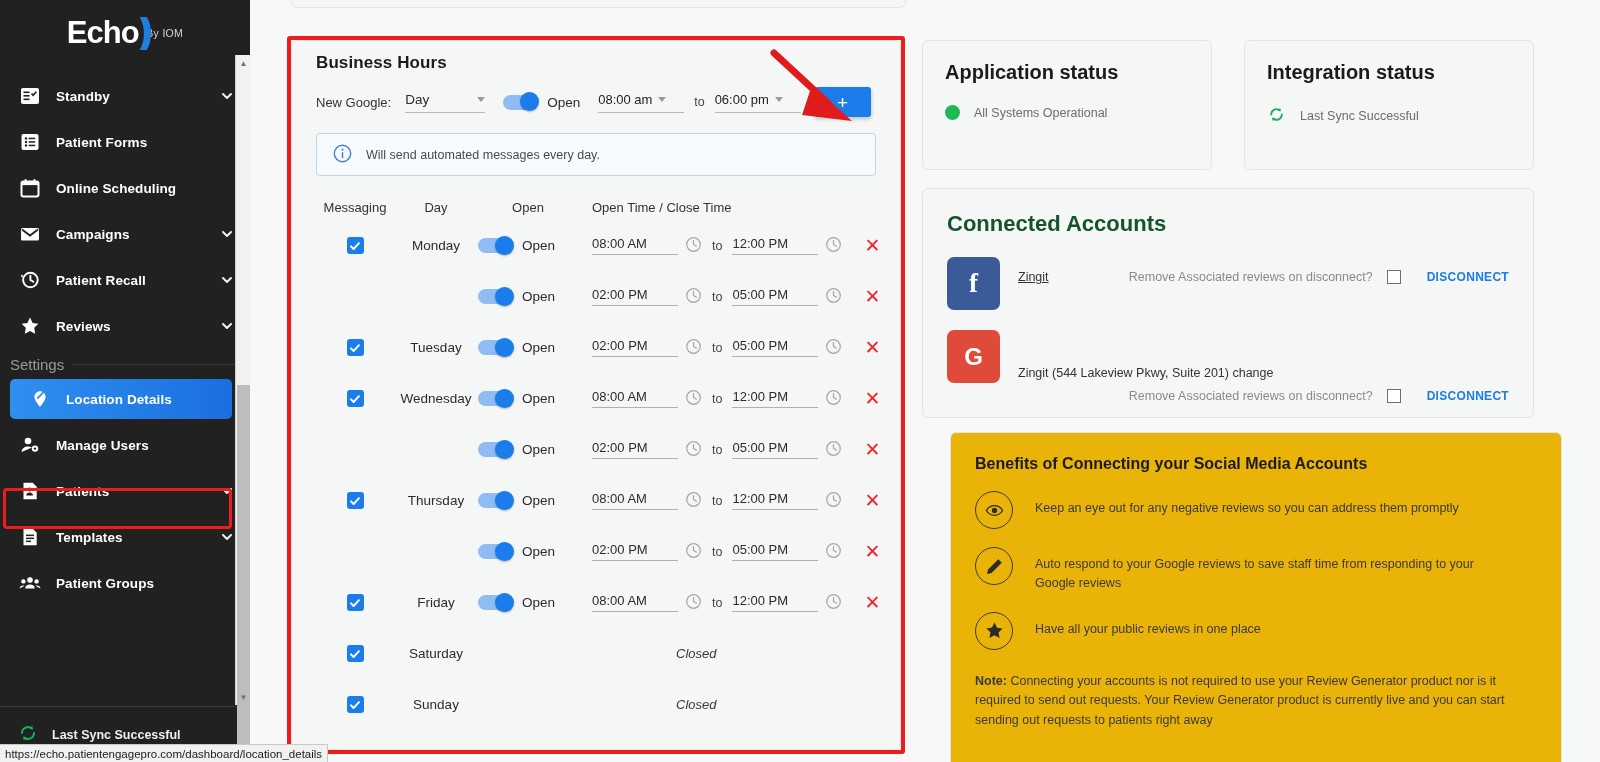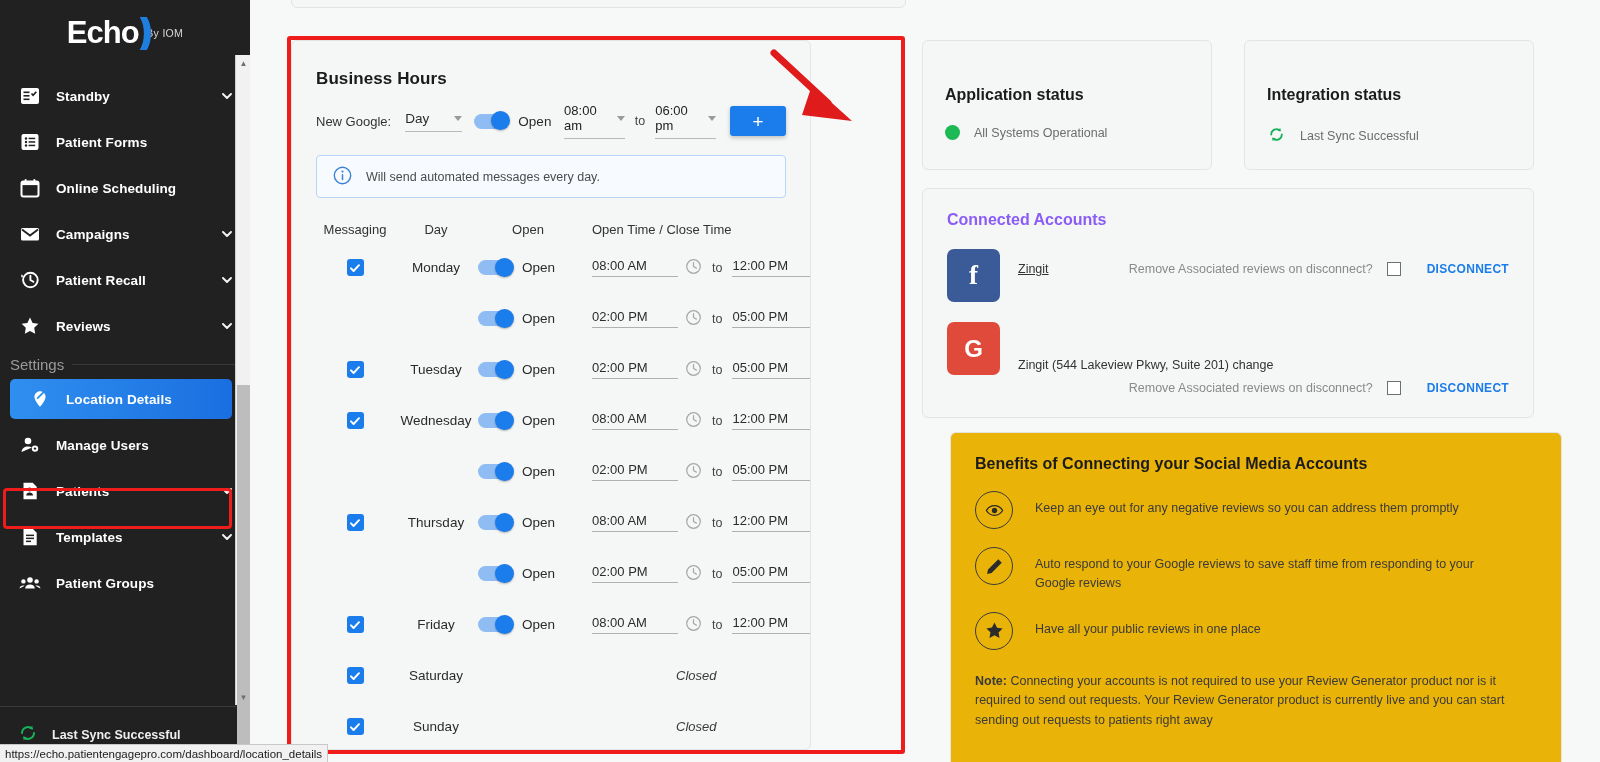--- a/index.html
+++ b/index.html
@@ -69,22 +69,22 @@
 
   .card { background:#f5f6f6; border:1px solid #e3e5e5; border-radius:6px; }
 
   #top-stub { position:absolute; left:41px; top:-42px; width:615px; height:50px;
      background:#f5f6f6; border:1px solid #e3e5e5; border-radius:6px; }
 
   
   #bh-hl { position:absolute; left:37px; top:36px; width:618px; height:718px;
      border:4px solid #ef1c1c; border-radius:3px; z-index:3; pointer-events:none;}
 
-  #business-hours { position:absolute; left:41px; top:40px; width:520px; height:710px;
-     background:#f5f6f6; padding:28px 24px 0 24px; overflow:hidden;}
+  #business-hours { position:absolute; left:41px; top:40px; width:610px; height:710px;
+     background:#f5f6f6; padding:12px 24px 0 24px; overflow:hidden;}
   .card-title { font-size:17px; font-weight:700; color:#1b1b1b; letter-spacing:.1px;}
 
   
   #new-hours-row { display:flex; align-items:center; margin-top:14px; gap:0; }
   .nh-label { font-size:13px; color:#333; margin-right:14px; white-space:nowrap;}
   .mat-select { position:relative; width:80px; border-bottom:1px solid #b9b9b9;
      padding-bottom:5px; display:flex; align-items:center; cursor:pointer;}
   .mat-select .val { font-size:13.5px; color:#2b2b2b; flex:1 1 auto; }
   .caret { width:0;height:0;border-left:4.5px solid transparent;
      border-right:4.5px solid transparent;border-top:5px solid #9a9a9a; margin-left:6px;}
@@ -132,28 +132,28 @@
      display:block; width:96px; }
   .clock { margin:0 0 0 7px; flex:0 0 auto; cursor:pointer;}
   .times-inner { display:flex; align-items:center; }
   .x-btn { color:#f0262b; font-size:19px; font-weight:400; margin-left:22px;
      cursor:pointer; line-height:1; font-family:"Liberation Sans",sans-serif;}
   .closed-txt { font-style:italic; font-size:13px; color:#3a3a3a; }
 
   
   #status-row { position:absolute; left:672px; top:40px; right:0; display:flex; gap:32px;}
   .status-card { width:290px; height:130px; padding:20px 22px; }
-  .status-card .st-title { font-size:16px; font-weight:700; color:#1b1b1b;margin-top:25px; }
+  .status-card .st-title { font-size:20px; font-weight:700; color:#1b1b1b; }
   .status-card .st-body { display:flex; align-items:center; gap:14px; margin-top:21px; }
   .dot-green { width:15px;height:15px;border-radius:50%;background:#1db954;flex:0 0 15px;}
   .st-txt { font-size:12.5px; color:#6c6c6c; }
 
   #accounts-card { position:absolute; left:672px; top:188px; width:612px; height:230px;
      padding:22px 24px;}
-  #accounts-card .sec-title{font-size:16px;font-weight:700;color:#8b5cf6;}
+  #accounts-card .sec-title{font-size:22px;font-weight:700;color:#14532d;}
   .acct-row { display:flex; align-items:flex-start; margin-top:20px; }
   .acct-icon { width:53px;height:53px;border-radius:7px;flex:0 0 53px;
      display:flex;align-items:center;justify-content:center;color:#fff;}
   .fb { background:#3a5a98; font-size:27px; font-weight:700;
      font-family:"Liberation Serif",serif;}
   .gg { background:#e04a3a; font-size:24px; font-weight:700;}
   .acct-body { flex:1 1 auto; padding-left:18px; }
   .acct-line { display:flex; align-items:center; }
   .acct-name { font-size:12.5px; color:#333; text-decoration:underline; cursor:pointer;}
   .acct-name-plain { font-size:12.5px; color:#333; }

